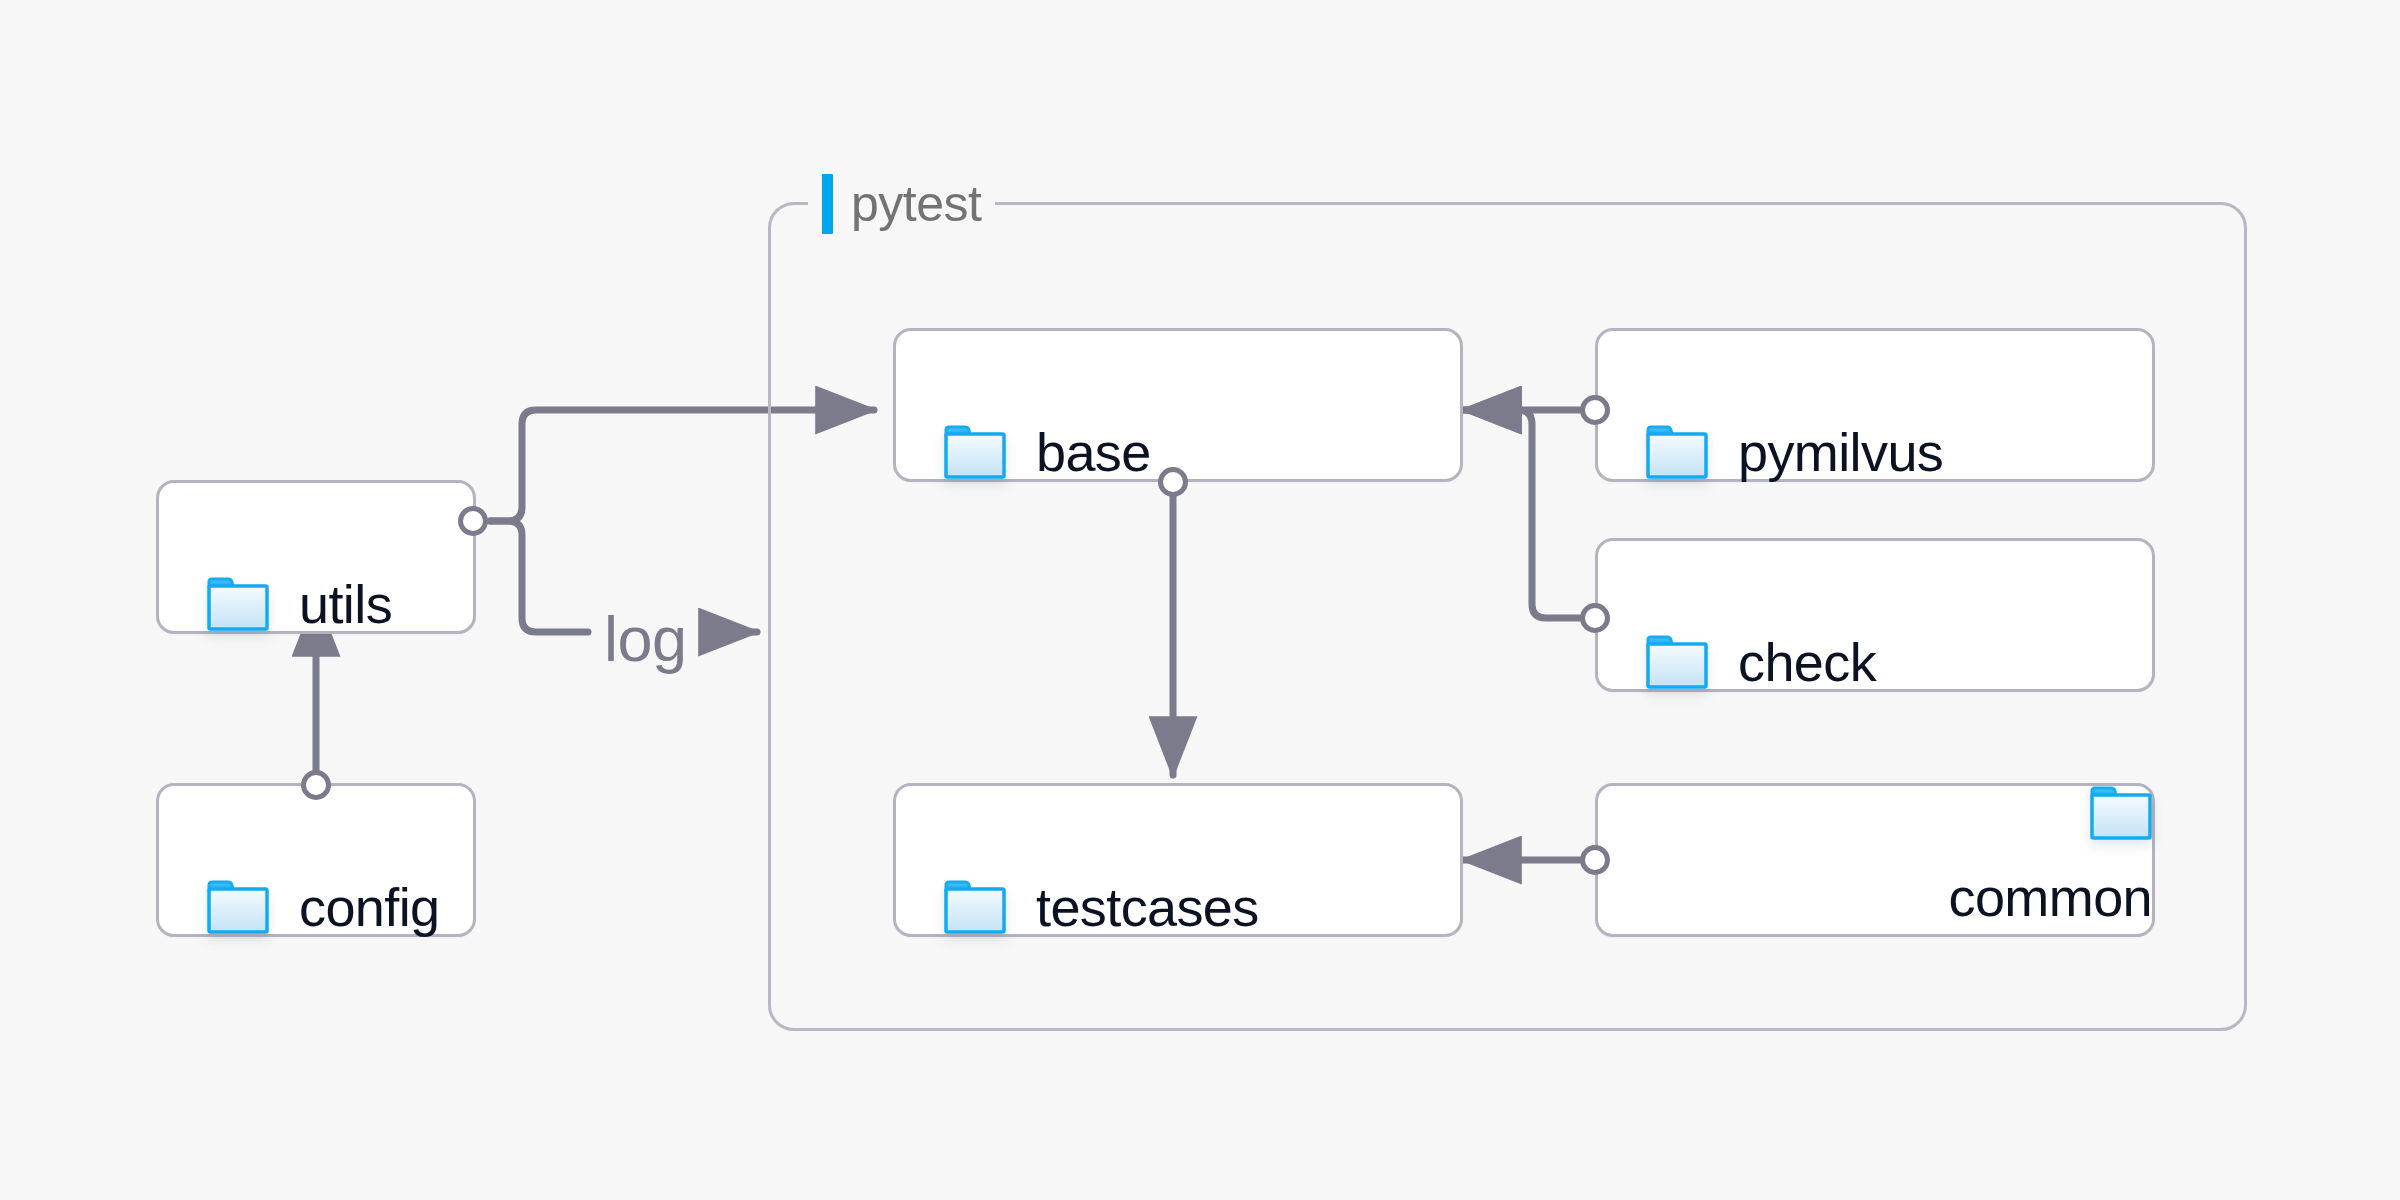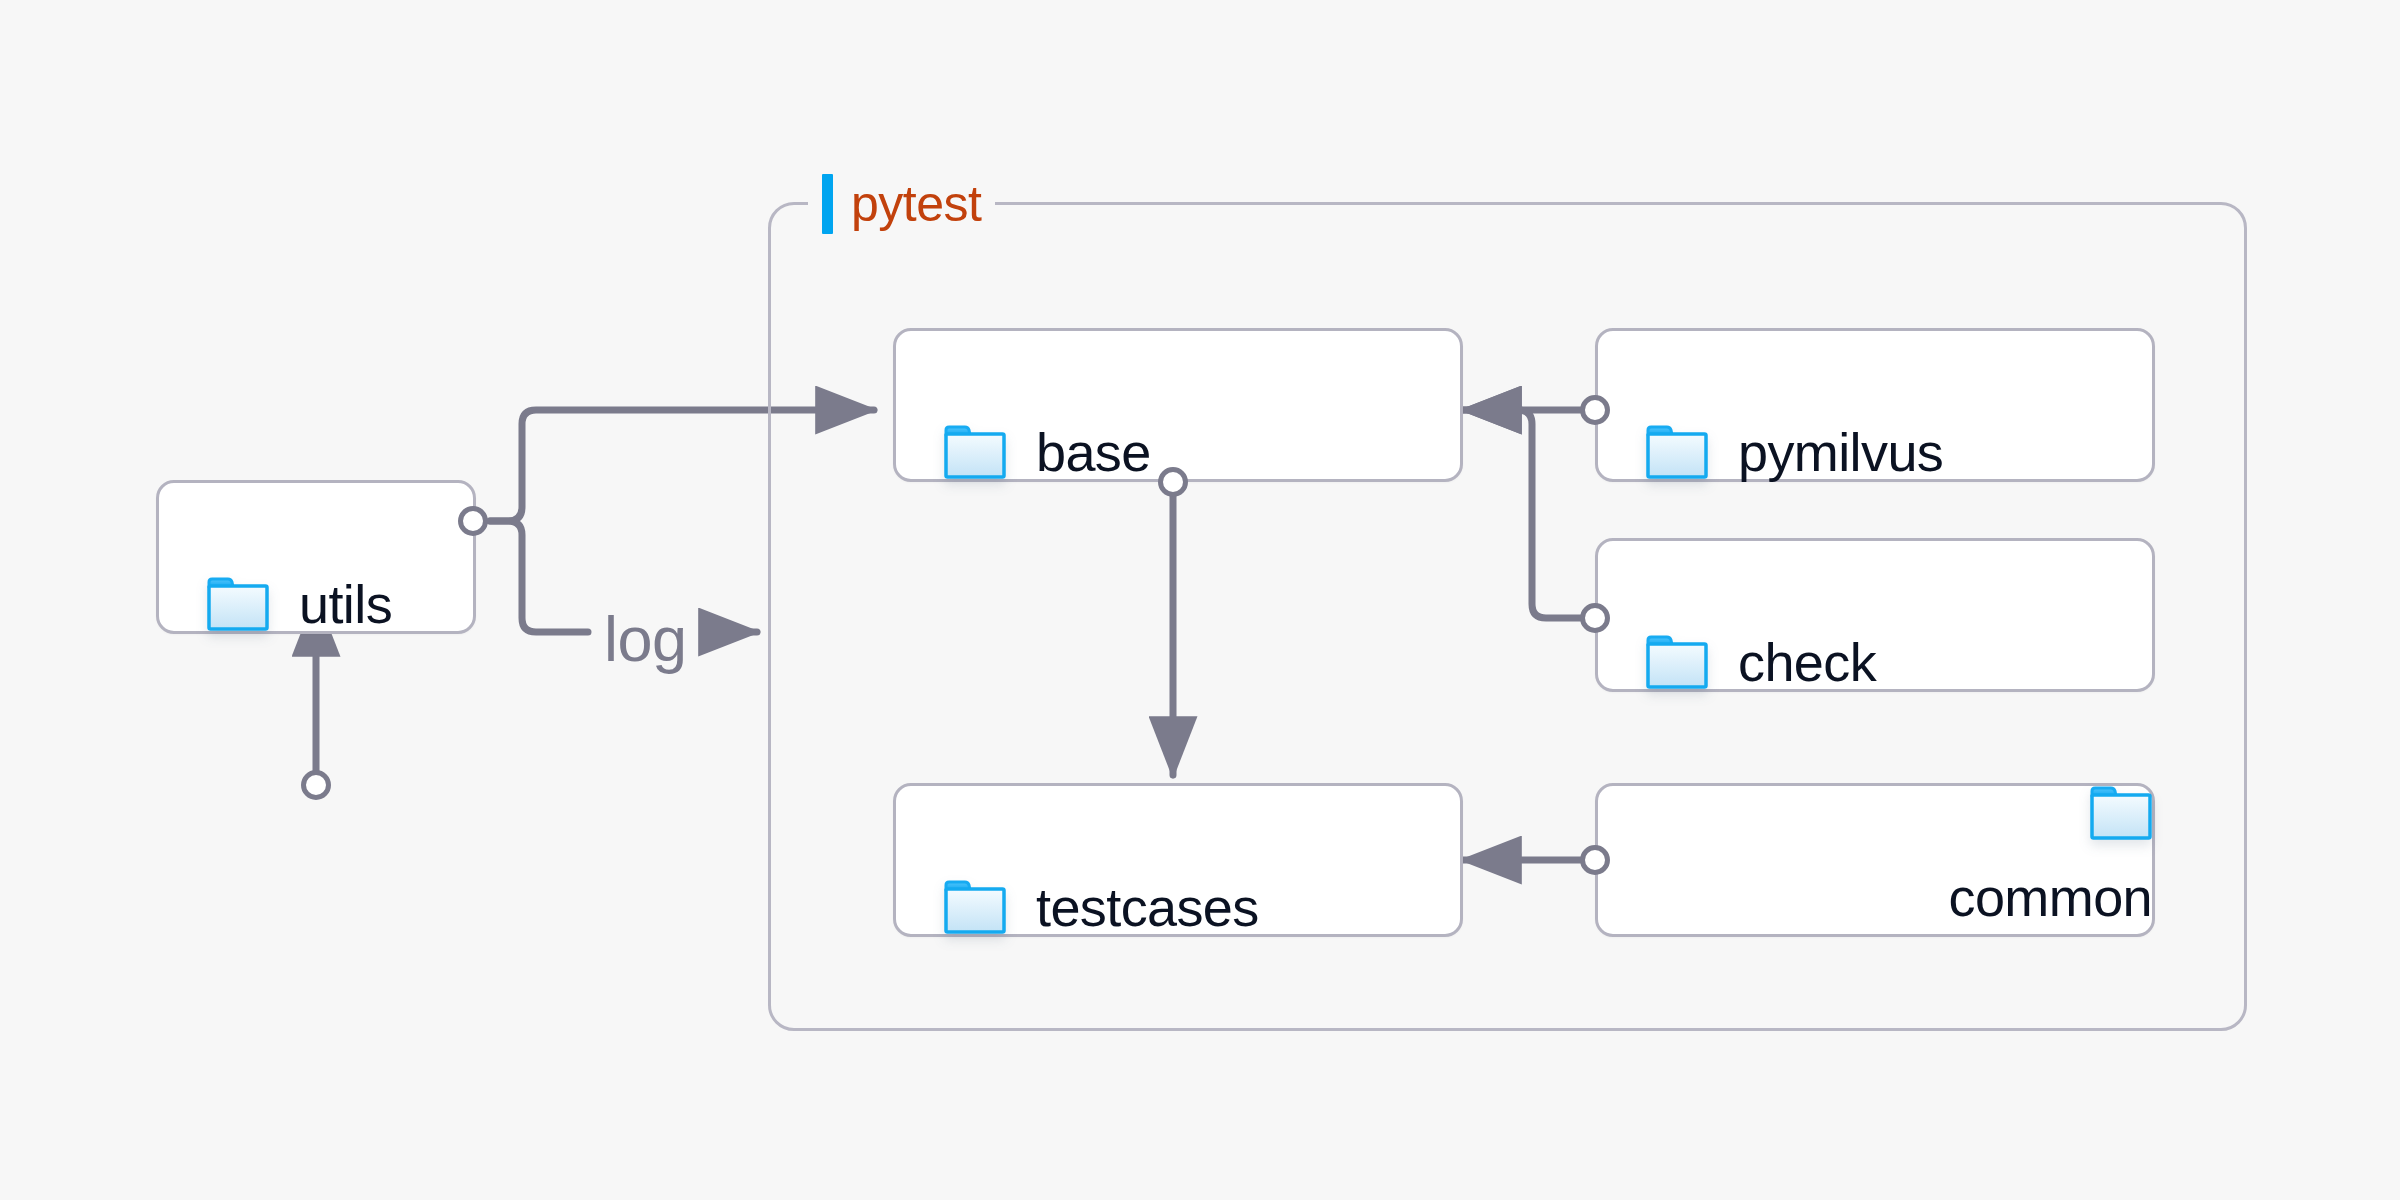--- a/index.html
+++ b/index.html
@@ -42,21 +42,21 @@
   }
   .group-accent {
     width: 11px;
     height: 60px;
     background: #00a5f0;
     border-radius: 1px;
     flex: none;
   }
   .group-label {
     font-size: 50px;
-    color: #c2410c;
+    color: #737373;
     letter-spacing: -0.5px;
     line-height: 1;
     white-space: nowrap;
   }
 
   
   .node {
     position: absolute;
     box-sizing: border-box;
     background: #ffffff;
@@ -162,20 +162,29 @@
     <span class="folder-icon">
       <svg viewBox="0 0 62 54" width="62" height="54" xmlns="http://www.w3.org/2000/svg">
         <path d="M2,10 L2,5 Q2,2 5,2 L21,2 Q24,2 25,5 L26,10 Z" fill="url(#folderTab)" stroke="#17abf2" stroke-width="3" stroke-linejoin="round"></path>
         <rect x="2" y="9" width="58" height="43" rx="1.5" fill="url(#folderGrad)" stroke="#14aaf0" stroke-width="3.5"></rect>
       </svg>
     </span>
     <span class="node-label">utils</span>
   </div>
   <div class="port" style="left:458px; top:506px;"></div>
 
+  <div class="node" style="left:156px; top:783px; width:320px; height:154px;">
+    <span class="folder-icon">
+      <svg viewBox="0 0 62 54" width="62" height="54" xmlns="http://www.w3.org/2000/svg">
+        <path d="M2,10 L2,5 Q2,2 5,2 L21,2 Q24,2 25,5 L26,10 Z" fill="url(#folderTab)" stroke="#17abf2" stroke-width="3" stroke-linejoin="round"></path>
+        <rect x="2" y="9" width="58" height="43" rx="1.5" fill="url(#folderGrad)" stroke="#14aaf0" stroke-width="3.5"></rect>
+      </svg>
+    </span>
+    <span class="node-label">config</span>
+  </div>
   <div class="port" style="left:301px; top:770px;"></div>
 
   <div class="node" style="left:893px; top:328px; width:570px; height:154px;">
     <span class="folder-icon">
       <svg viewBox="0 0 62 54" width="62" height="54" xmlns="http://www.w3.org/2000/svg">
         <path d="M2,10 L2,5 Q2,2 5,2 L21,2 Q24,2 25,5 L26,10 Z" fill="url(#folderTab)" stroke="#17abf2" stroke-width="3" stroke-linejoin="round"></path>
         <rect x="2" y="9" width="58" height="43" rx="1.5" fill="url(#folderGrad)" stroke="#14aaf0" stroke-width="3.5"></rect>
       </svg>
     </span>
     <span class="node-label">base</span>

